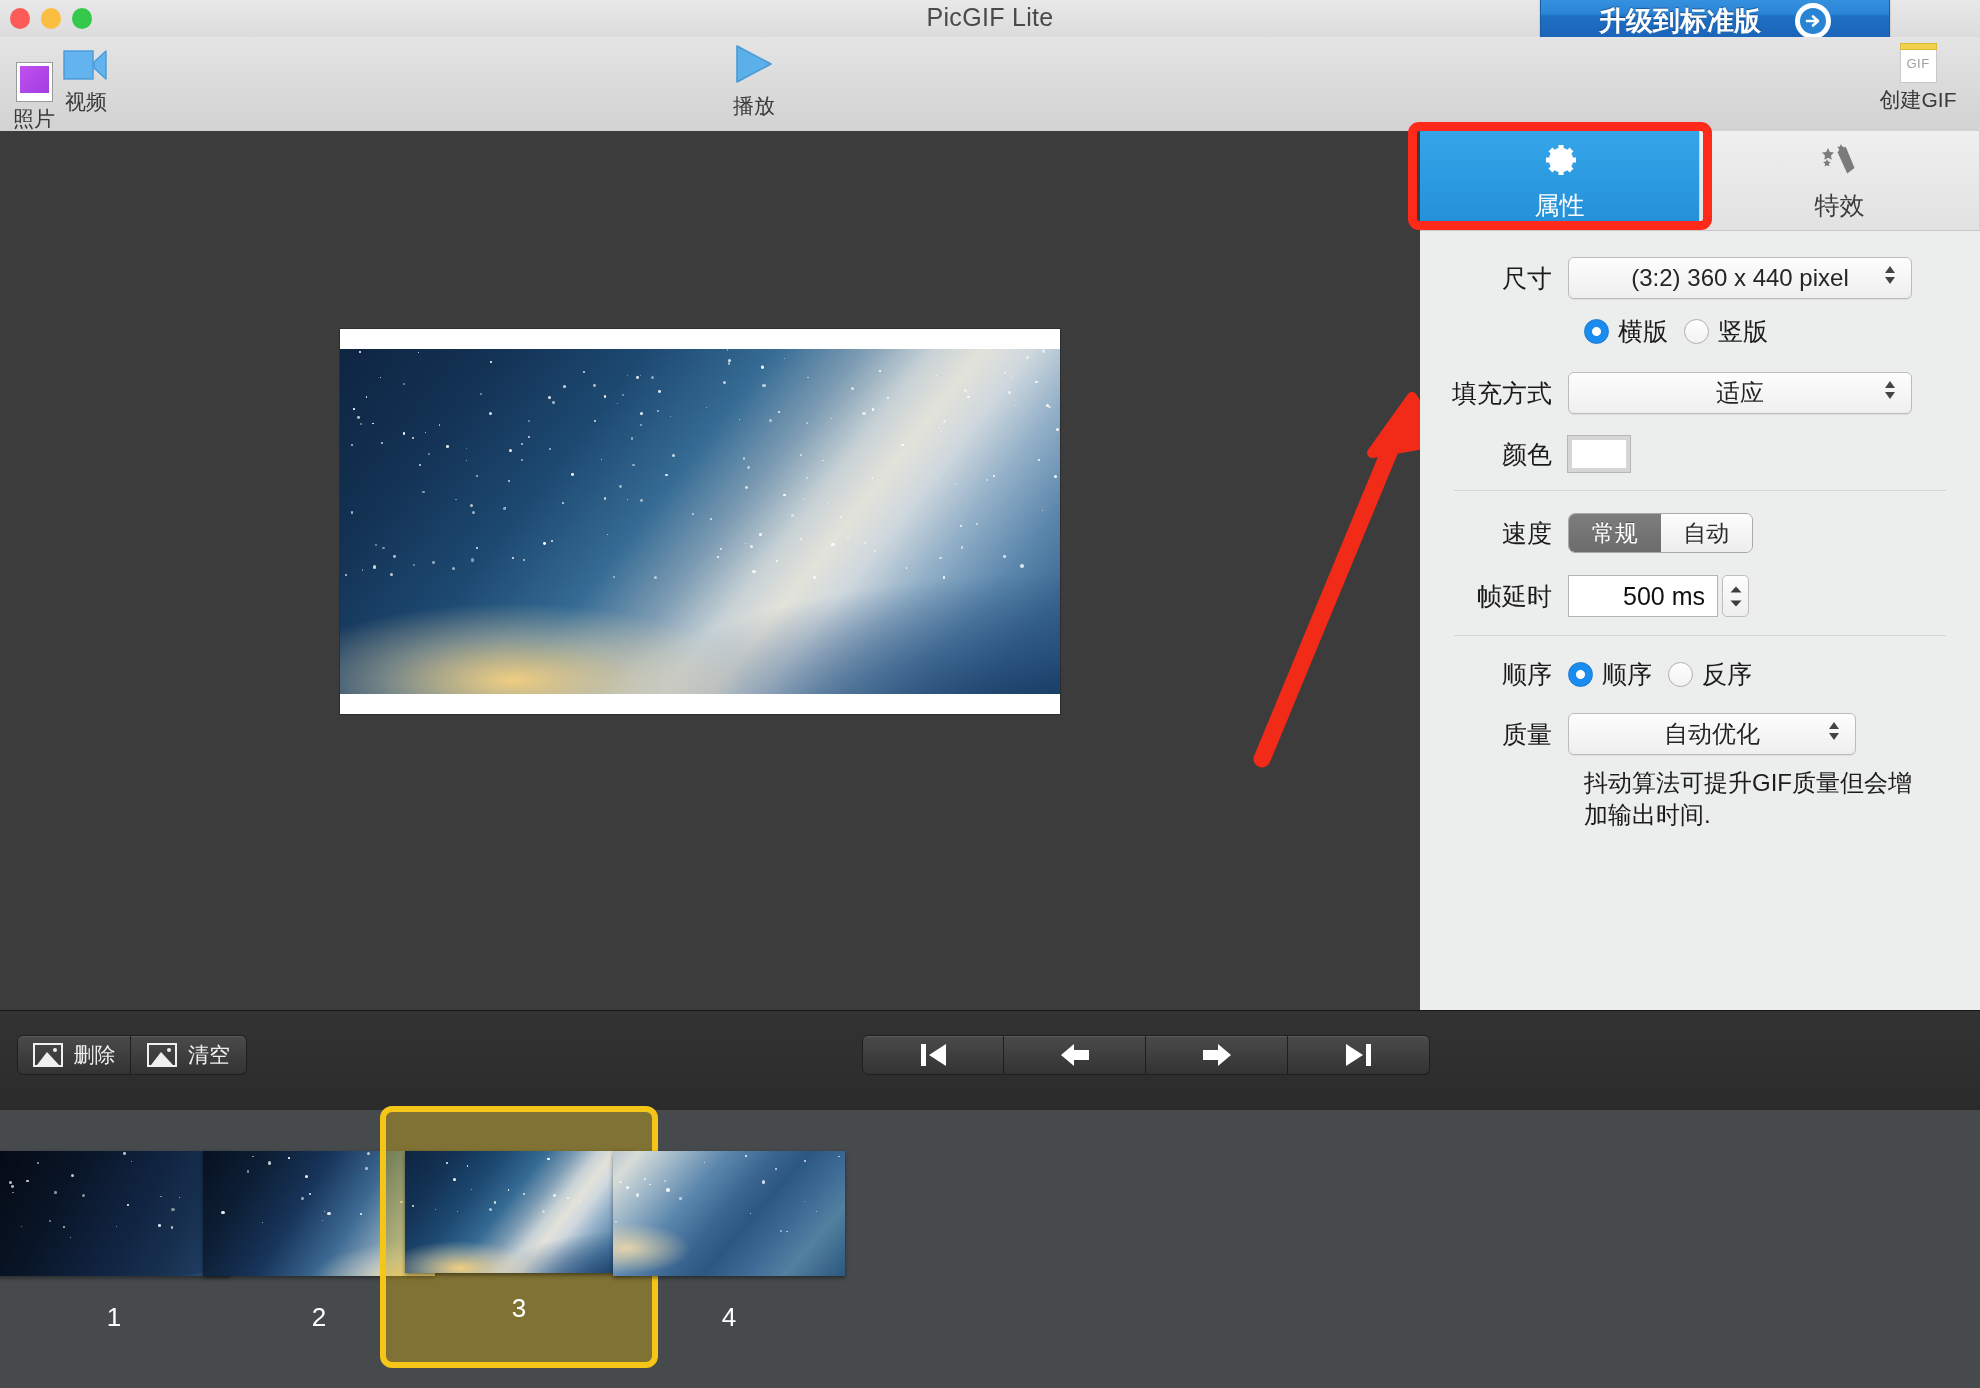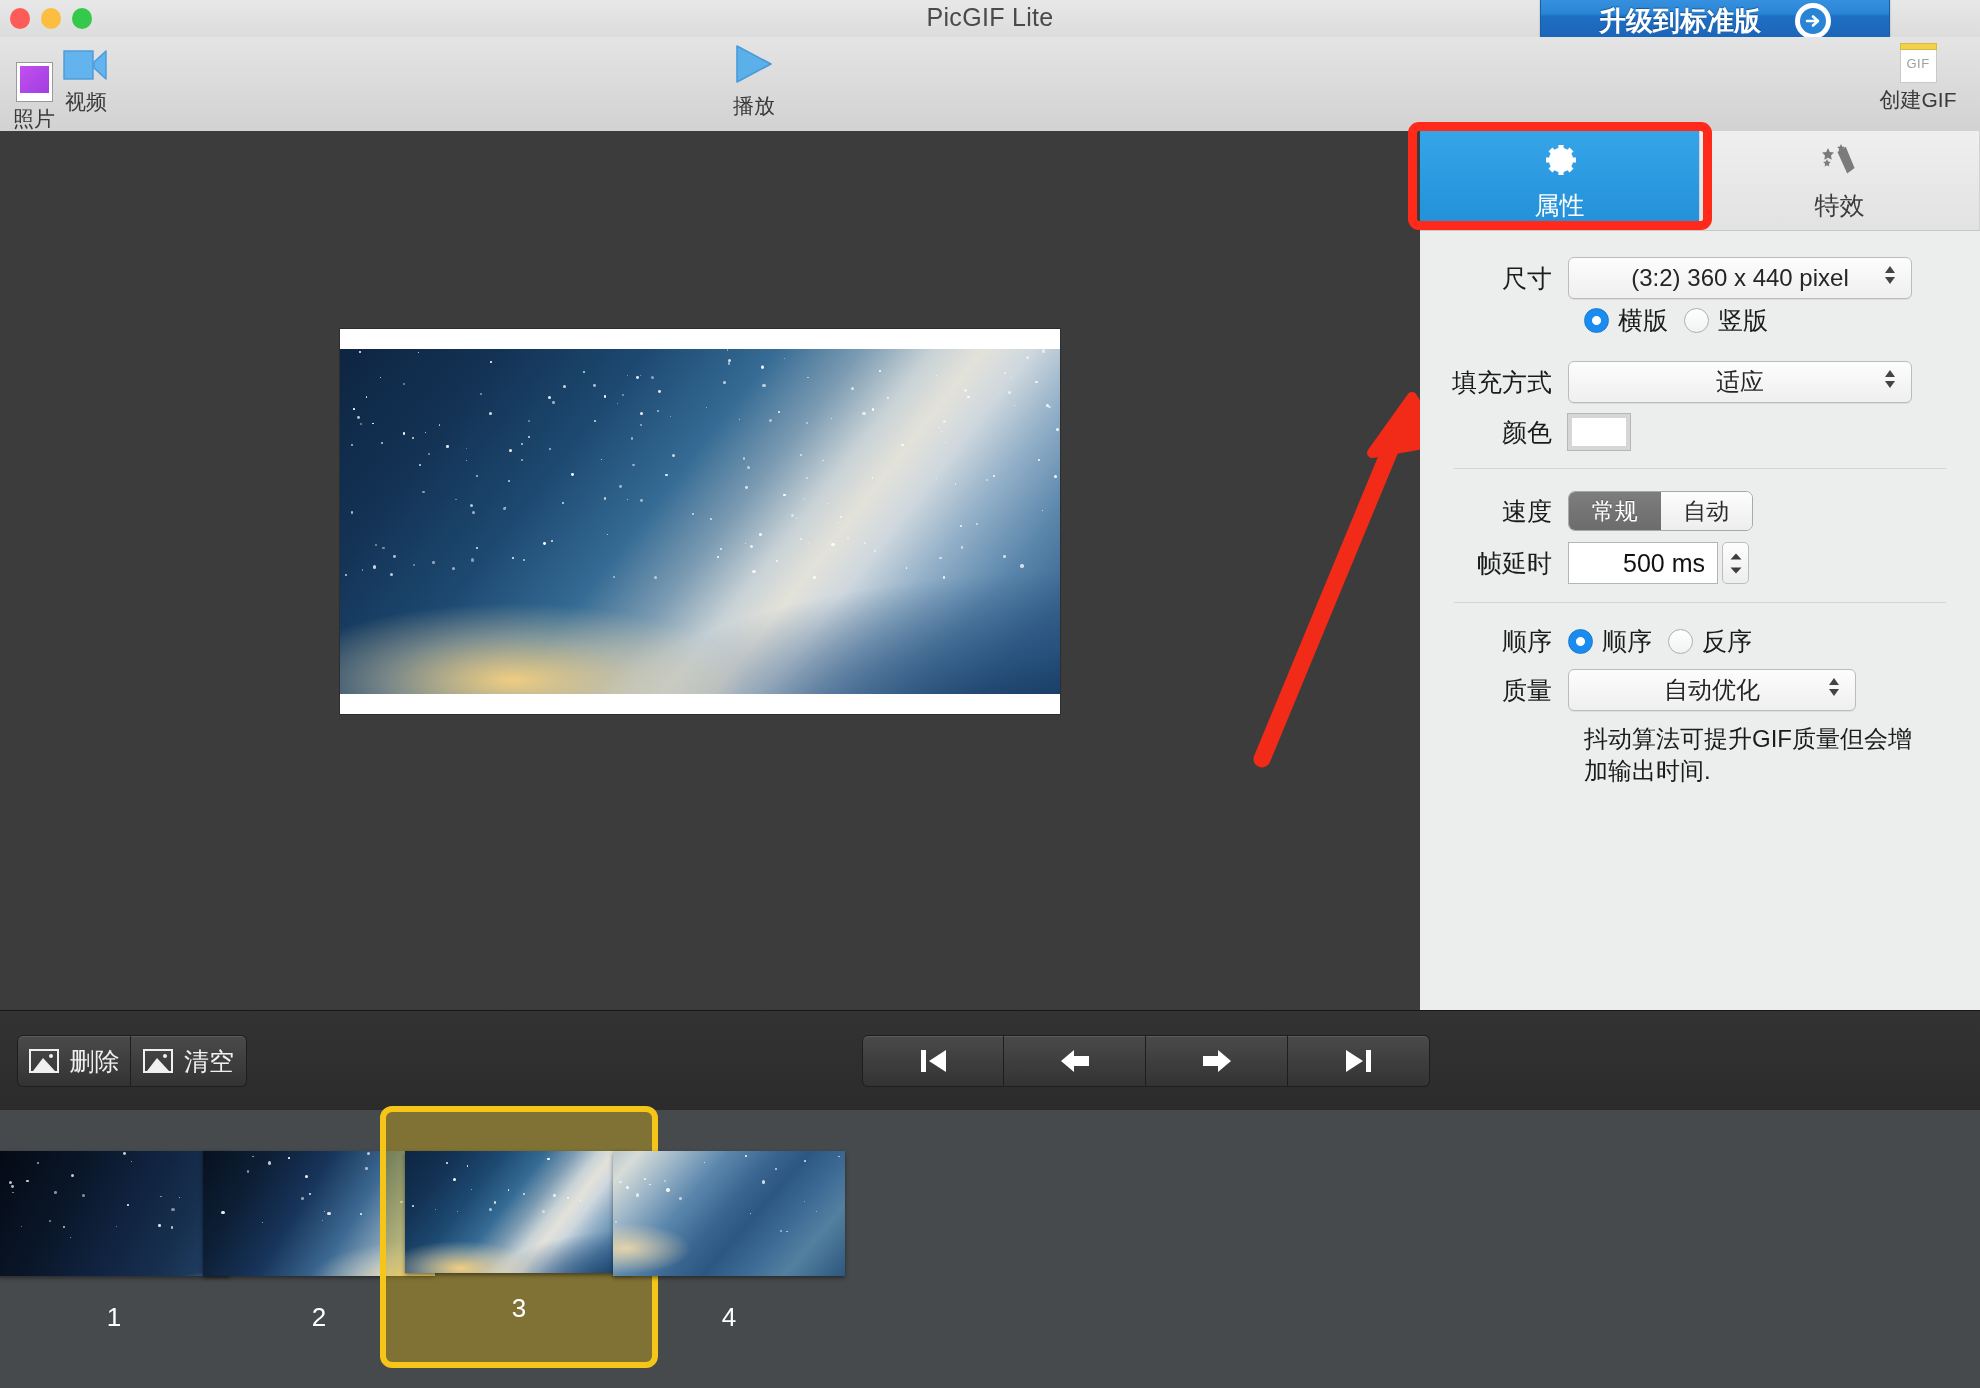--- a/index.html
+++ b/index.html
@@ -120,21 +120,21 @@
   .tab .tlbl{font-size:25px;color:#3c3c3c;}
   .tab.active .tlbl{color:#fff;font-family:Liberation Mono, monospace;}
 
   .redbox{
     position:absolute;left:-12px;top:-9px;width:304px;height:108px;
     border:9px solid #ff2a19;border-radius:11px;box-sizing:border-box;
     pointer-events:none;
   }
 
   .form{padding:26px 0 0 0;}
-  .row{display:flex;align-items:center;margin-bottom:11px;}
+  .row{display:flex;align-items:center;margin-bottom:22px;}
   .row .lab{
     width:148px;text-align:right;padding-right:16px;font-size:25px;color:#1b1b1b;
     box-sizing:border-box;
   }
   .select{
     position:relative;height:42px;border-radius:6px;box-sizing:border-box;
     background:linear-gradient(to bottom,#fdfdfd,#efefef);
     border:1px solid #bcbcbc;
     box-shadow:0 1px 1px rgba(0,0,0,.07);
     display:flex;align-items:center;justify-content:center;
@@ -193,25 +193,25 @@
   }
 
   
   .bottombar{
     position:absolute;left:0;top:1010px;width:1980px;height:100px;
     background:linear-gradient(to bottom,#333333,#2b2b2b);
     border-top:1px solid #171717;
   }
   .btn-group{position:absolute;display:flex;}
   .dkbtn{
-    height:52px;box-sizing:border-box;
+    height:40px;box-sizing:border-box;
     background:linear-gradient(to bottom,#4a4a4a,#333333);
     border:1px solid #1e1e1e;
     display:flex;align-items:center;justify-content:center;gap:11px;
-    color:#f0f0f0;font-size:25px;cursor:pointer;user-select:none;
+    color:#f0f0f0;font-size:21px;cursor:pointer;user-select:none;
     box-shadow:inset 0 1px 0 rgba(255,255,255,.10);
   }
   .grp-edit{left:17px;top:24px;}
   .grp-edit .dkbtn{width:110px;}
   .grp-edit .dkbtn:first-child{border-radius:6px 0 0 6px;width:114px;}
   .grp-edit .dkbtn:last-child{border-radius:0 6px 6px 0;width:116px;border-left:none;}
   .grp-nav{left:862px;top:24px;}
   .grp-nav .dkbtn{width:142px;border-left:none;}
   .grp-nav .dkbtn:first-child{border-radius:6px 0 0 6px;border-left:1px solid #1e1e1e;}
   .grp-nav .dkbtn:last-child{border-radius:0 6px 6px 0;}

